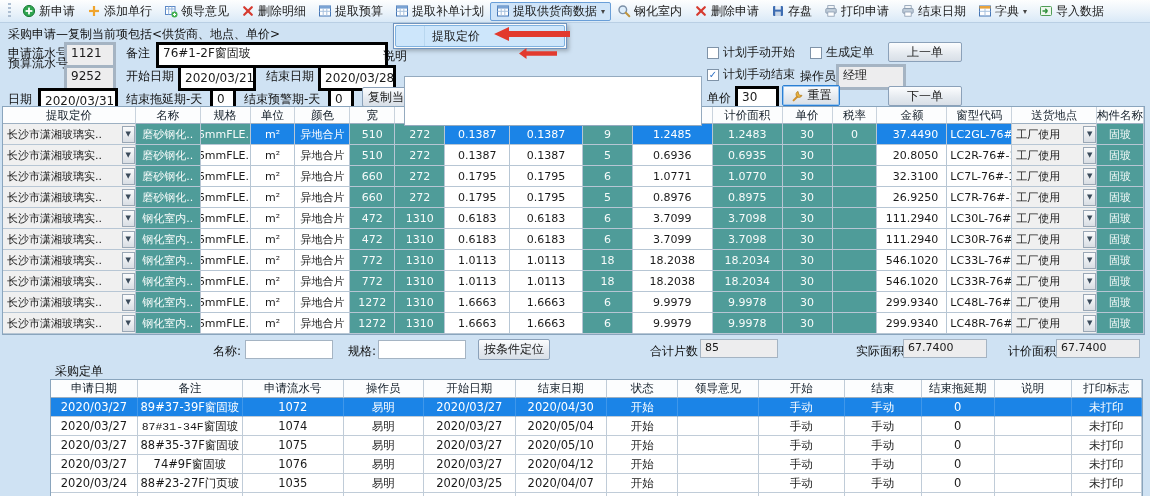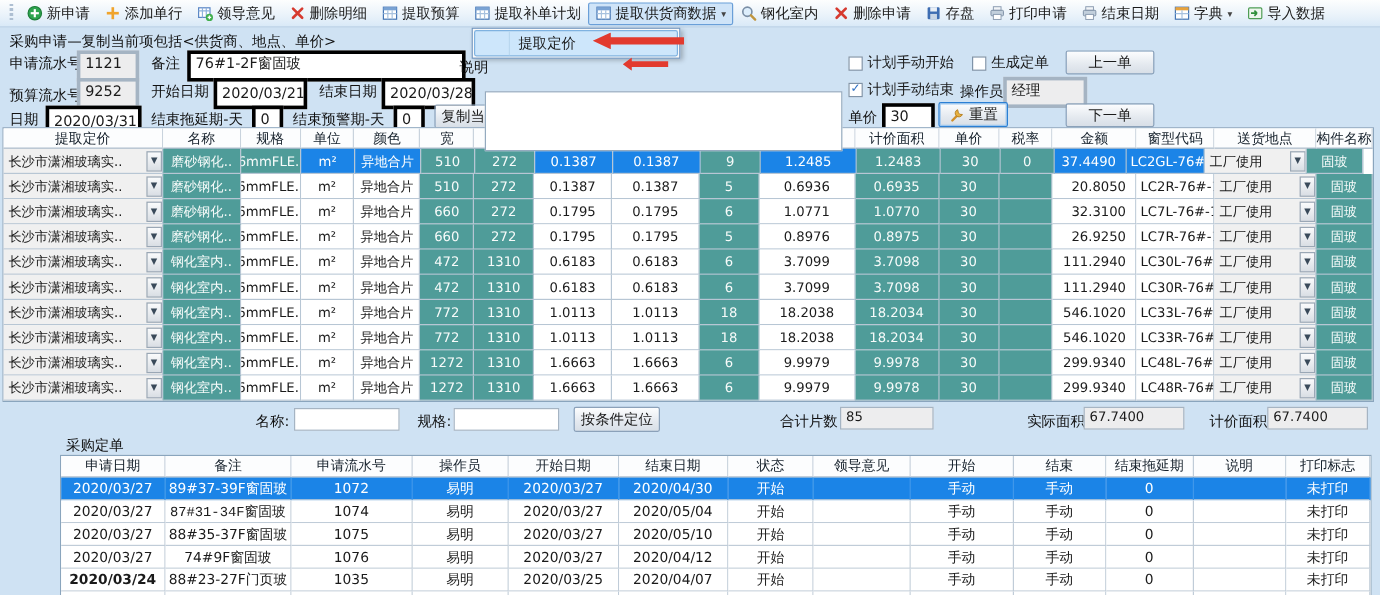--- a/index.html
+++ b/index.html
@@ -188,21 +188,21 @@
     </div>
 
   <div class="formpanel">
     <div class="lbl" style="left:8px;top:3px;">采购申请—复制当前项包括&lt;供货商、地点、单价&gt;</div>
 
     <div class="lbl" style="left:8px;top:22px;">申请流水号</div>
     <div class="tbox gray" style="left:64px;top:19px;width:52px;">1121</div>
     <div class="lbl" style="left:126px;top:22px;">备注</div>
     <div class="tbox" style="left:156px;top:19px;width:232px;">76#1-2F窗固玻</div>
 
-    <div class="lbl" style="left:8px;top:48px;">预算流水号</div>
+    <div class="lbl" style="left:8px;top:32px;">预算流水号</div>
     <div class="tbox gray" style="left:64px;top:42px;width:52px;">9252</div>
     <div class="lbl" style="left:126px;top:45px;">开始日期</div>
     <div class="tbox combo" style="left:178px;top:42px;width:78px;">
         <span>2020/03/21</span>
         <span class="vchev">∨</span>
       </div>
     <div class="lbl" style="left:266px;top:45px;">结束日期</div>
     <div class="tbox combo" style="left:318px;top:42px;width:78px;">
         <span>2020/03/28</span>
         <span class="vchev">∨</span>
@@ -297,21 +297,21 @@
           <div class="mcell sel" style="width: 55px;">异地合片</div>
           <div class="mcell teal" style="width: 45px;">510</div>
           <div class="mcell teal" style="width: 50px;">272</div>
           <div class="mcell sel" style="width: 65px;">0.1387</div>
           <div class="mcell sel" style="width: 73px;">0.1387</div>
           <div class="mcell teal" style="width: 50px;">9</div>
           <div class="mcell sel" style="width: 80px;">1.2485</div>
           <div class="mcell teal" style="width: 70px;">1.2483</div>
           <div class="mcell teal" style="width: 50px;">30</div>
           <div class="mcell teal" style="width: 45px;">0</div>
-          <div class="mcell sel right" style="width: 60px;">37.4490</div>
+          <div class="mcell sel right" style="width: 70px;">37.4490</div>
           <div class="mcell sel left" style="width: 65px;">LC2GL-76#..</div>
           <div class="mcell comboCell" style="width: 85px;">
             <span style="overflow:hidden;white-space:nowrap;">工厂使用</span>
             <span class="combo-btn">▼</span>
           </div>
           <div class="mcell teal" style="width: 47px;">固玻</div>
         </div>
         <div class="mrow">
           <div class="mcell comboCell" style="width: 133px;">
             <span style="overflow:hidden;white-space:nowrap;">长沙市潇湘玻璃实..</span>
@@ -633,21 +633,21 @@
           <div class="ocell" style="width: 100px;">2020/04/12</div>
           <div class="ocell" style="width: 78px;">开始</div>
           <div class="ocell" style="width: 88px;"></div>
           <div class="ocell" style="width: 94px;">手动</div>
           <div class="ocell" style="width: 84px;">手动</div>
           <div class="ocell" style="width: 80px;">0</div>
           <div class="ocell" style="width: 84px;"></div>
           <div class="ocell" style="width: 77px;">未打印</div>
         </div>
         <div class="orow">
-          <div class="ocell" style="width: 95px; font-weight: bold;">2020/03/24</div>
+          <div class="ocell" style="width: 95px;">2020/03/24</div>
           <div class="ocell" style="width: 115px;">88#23-27F门页玻</div>
           <div class="ocell" style="width: 110px;">1035</div>
           <div class="ocell" style="width: 88px;">易明</div>
           <div class="ocell" style="width: 100px;">2020/03/25</div>
           <div class="ocell" style="width: 100px;">2020/04/07</div>
           <div class="ocell" style="width: 78px;">开始</div>
           <div class="ocell" style="width: 88px;"></div>
           <div class="ocell" style="width: 94px;">手动</div>
           <div class="ocell" style="width: 84px;">手动</div>
           <div class="ocell" style="width: 80px;">0</div>

